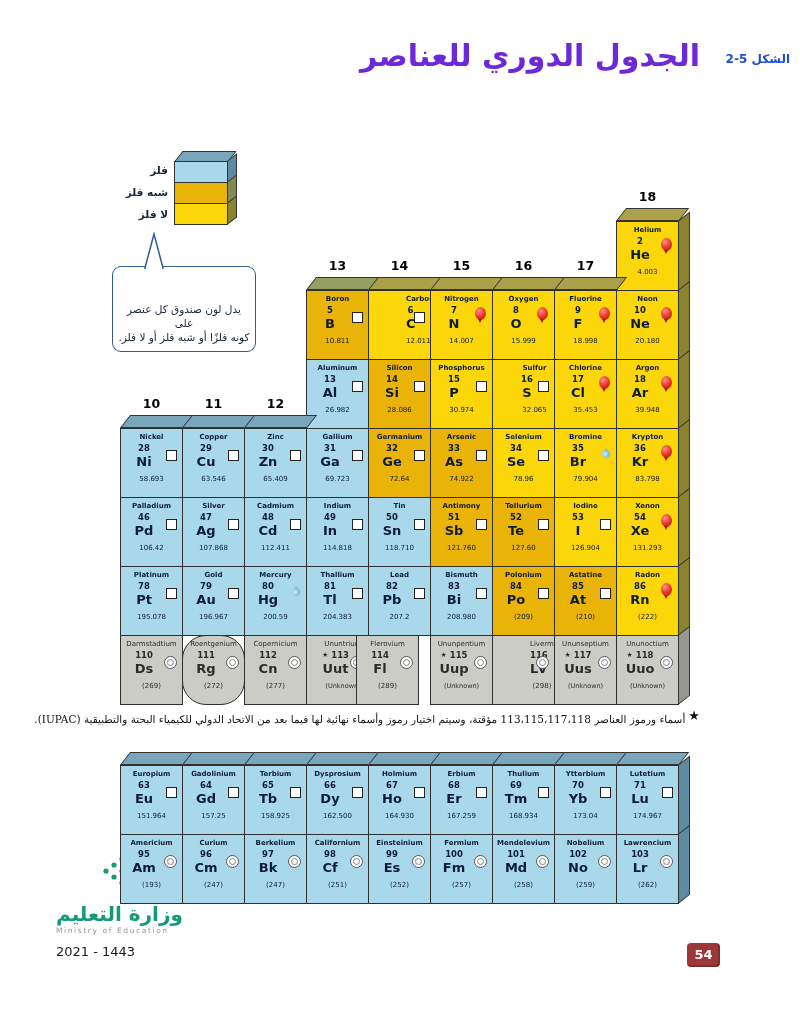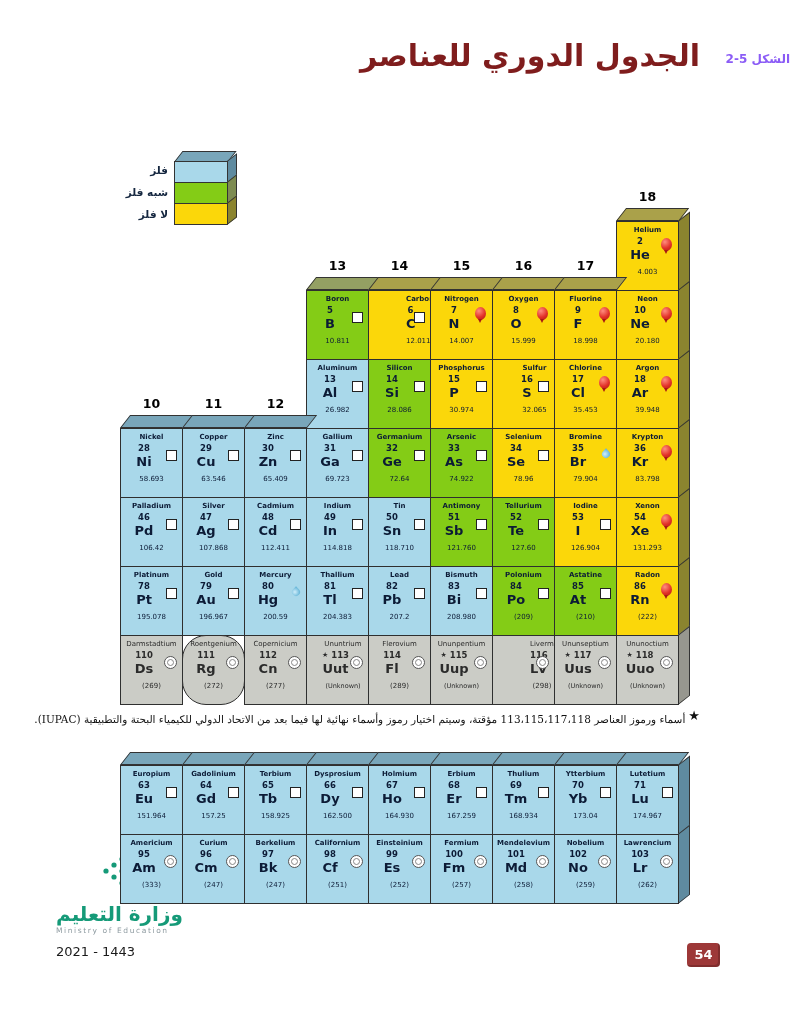--- a/index.html
+++ b/index.html
@@ -1,21 +1,21 @@
 <!DOCTYPE html>
 <html lang="ar"><head>
 <meta charset="utf-8">
 <style>
   html,body{margin:0;padding:0;background:#fff;}
   .page{position:relative;width:800px;height:1019px;background:#ffffff;overflow:hidden;
         font-family:"DejaVu Sans",sans-serif;}
 
   
-  .fig-label{position:absolute;top:52px;right:10px;font-size:12px;font-weight:bold;color:#8b5cf6;direction:rtl;}
-  .fig-title{position:absolute;top:38px;right:100px;font-size:30px;font-weight:bold;color:#7f1d1d;direction:rtl;}
+  .fig-label{position:absolute;top:52px;right:10px;font-size:12px;font-weight:bold;color:#1d4ed8;direction:rtl;}
+  .fig-title{position:absolute;top:38px;right:100px;font-size:30px;font-weight:bold;color:#6d28d9;direction:rtl;}
 
   
   .legend{position:absolute;left:122px;top:148px;width:120px;height:92px;}
   .lg-label{position:absolute;left:0;width:46px;text-align:right;font-size:10.5px;font-weight:bold;color:#14263f;direction:rtl;}
   .lg-box{position:absolute;left:52px;width:54px;height:22px;border:1px solid #333;box-sizing:border-box;}
   .lg-top{position:absolute;left:52px;top:3px;width:54px;height:11px;border:1px solid #333;box-sizing:border-box;
           transform:skewX(-38deg);transform-origin:0 100%;}
   .lg-side{position:absolute;left:105px;width:10px;height:22px;border:1px solid #333;box-sizing:border-box;
            transform:skewY(-38deg);transform-origin:0 0;}
 
@@ -35,21 +35,21 @@
   .tf-nonmetal{background:#aaa14a;}
   .sf-metal{background:#5f8ba0;}
   .sf-metalloid{background:#7e8c52;}
   .sf-nonmetal{background:#8b842f;}
   .sf-unknown{background:#97978f;}
 
   
   .cell{position:absolute;width:63px;height:70px;border:1px solid #2f2f2f;box-sizing:border-box;
         padding-top:4px;text-align:center;color:#0c1b36;}
   .cat-metal{background:#a9d8ea;}
-  .cat-metalloid{background:#84cc16;}
+  .cat-metalloid{background:#eab308;}
   .cat-nonmetal{background:#fbd70a;}
   .cat-unknown{background:#cbccc6;color:#2b2b2b;}
   .cat-unknown .el-name{font-weight:normal;}
   .el-name{font-size:7px;font-weight:bold;line-height:9px;}
   .el-num{font-size:8.5px;font-weight:bold;line-height:12px;padding-right:15px;}
   .el-sym{font-size:13px;font-weight:bold;line-height:15px;padding-right:15px;}
   .el-mass{font-size:7px;line-height:9px;margin-top:6px;}
   .el-mass.unk{font-size:6.5px;}
   .star{font-size:7px;vertical-align:1px;}
 
@@ -98,20 +98,28 @@
     <span class="lg-label" style="top:38px;">شبه فلز</span>
     <span class="lg-label" style="top:60px;">لا فلز</span>
     <span class="lg-box cat-metal" style="top:13px;"></span>
     <span class="lg-box cat-metalloid" style="top:34px;"></span>
     <span class="lg-box cat-nonmetal" style="top:55px;"></span>
     <span class="lg-side sf-metal" style="top:13px;"></span>
     <span class="lg-side sf-metalloid" style="top:34px;"></span>
     <span class="lg-side sf-nonmetal" style="top:55px;"></span>
   </div>
 
+  <div class="callout">
+    <svg class="callout-tail" width="26" height="37">
+      <polygon points="4,36 13,2 22,36" fill="#ffffff" stroke="#2f5e96" stroke-width="1.5"></polygon>
+      <rect x="5" y="34.5" width="16" height="3.5" fill="#ffffff"></rect>
+    </svg>
+    <span>يدل لون صندوق كل عنصر على
+كونه فلزًا أو شبه فلز أو لا فلز.</span>
+  </div>
 
   <div class="footer-left">
     <svg class="emblem" width="96" height="60" viewBox="0 0 96 60">
       <g fill="#159a78">
         <circle cx="48" cy="5" r="2.6"></circle>
           <circle cx="40" cy="11" r="2.6"></circle>
           <circle cx="56" cy="11" r="2.6"></circle>
         <circle cx="32" cy="17" r="2.6"></circle>
           <circle cx="48" cy="17" r="2.6"></circle>
           <circle cx="64" cy="17" r="2.6"></circle>
@@ -458,21 +466,21 @@
         <div class="el-mass">(277)</div>
         <span class="ic ic-synthetic"></span>
       </div>
       <div class="cell cat-unknown" style="left: 306px; top: 635px; padding-left: 11px;">
         <div class="el-name">Ununtrium</div>
         <div class="el-num"><span class="star">★</span> 113</div>
         <div class="el-sym">Uut</div>
         <div class="el-mass unk">(Unknown)</div>
         <span class="ic ic-synthetic"></span>
       </div>
-      <div class="cell cat-unknown" style="left: 368px; top: 635px;">
+      <div class="cell cat-unknown" style="left: 356px; top: 635px;">
         <div class="el-name">Flerovium</div>
         <div class="el-num">114</div>
         <div class="el-sym">Fl</div>
         <div class="el-mass">(289)</div>
         <span class="ic ic-synthetic"></span>
       </div>
       <div class="cell cat-unknown" style="left: 430px; top: 635px;">
         <div class="el-name">Ununpentium</div>
         <div class="el-num"><span class="star">★</span> 115</div>
         <div class="el-sym">Uup</div>
@@ -571,21 +579,21 @@
         <div class="el-name">Lutetium</div>
         <div class="el-num">71</div>
         <div class="el-sym">Lu</div>
         <div class="el-mass">174.967</div>
         <span class="ic ic-solid"></span>
       </div>
       <div class="cell cat-metal" style="left: 120px; top: 834px;">
         <div class="el-name">Americium</div>
         <div class="el-num">95</div>
         <div class="el-sym">Am</div>
-        <div class="el-mass">(333)</div>
+        <div class="el-mass">(193)</div>
         <span class="ic ic-synthetic"></span>
       </div>
       <div class="cell cat-metal" style="left: 182px; top: 834px;">
         <div class="el-name">Curium</div>
         <div class="el-num">96</div>
         <div class="el-sym">Cm</div>
         <div class="el-mass">(247)</div>
         <span class="ic ic-synthetic"></span>
       </div>
       <div class="cell cat-metal" style="left: 244px; top: 834px;">

